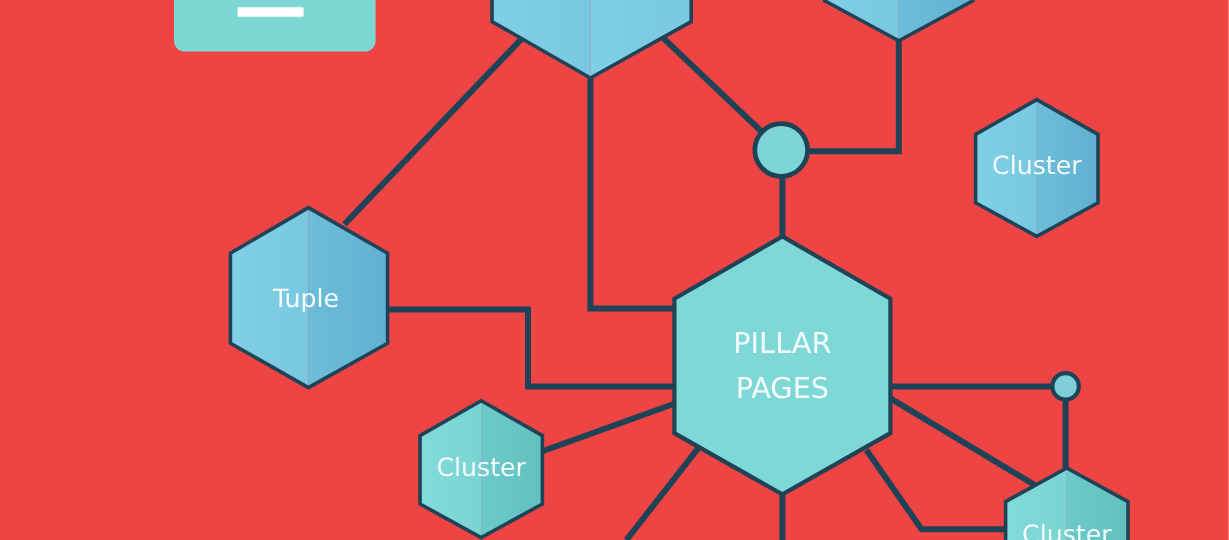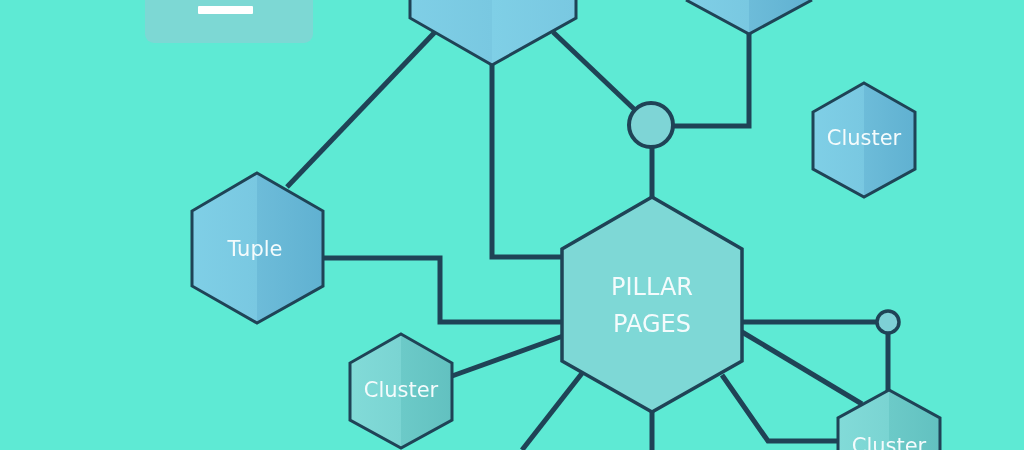--- a/index.html
+++ b/index.html
@@ -1,16 +1,16 @@
 <!DOCTYPE html>
 <html><head>
   <meta charset="utf-8">
   <style>
     html, body { margin: 0; padding: 0; background: #fdfefe; }
-    #canvas { position: relative; width: 1024px; height: 450px; overflow: hidden; background: #5eead4; }
+    #canvas { position: relative; width: 1024px; height: 450px; overflow: hidden; background: #ef4444; }
     svg { position: absolute; left: 0; top: 0; }
     .edge { stroke: #1f4356; stroke-width: 5; fill: none; stroke-linecap: butt; stroke-linejoin: miter; }
     .hex-outline { stroke: #1f4356; stroke-width: 3; }
     .label { font-family: "DejaVu Sans", sans-serif; fill: #f4fbfc; text-anchor: middle; dominant-baseline: middle; }
     .label-sm { font-size: 21px; }
     .label-lg { font-size: 24px; }
   </style>
 </head>
 <body>
 

